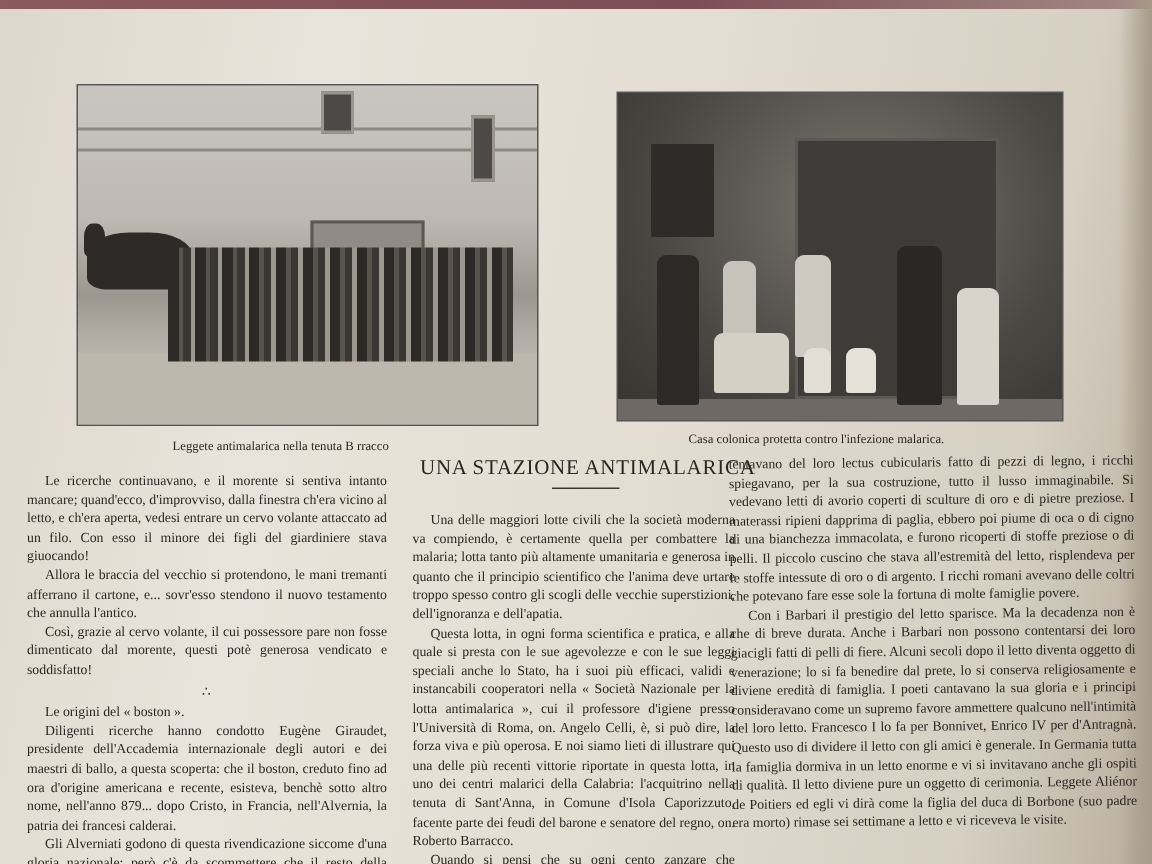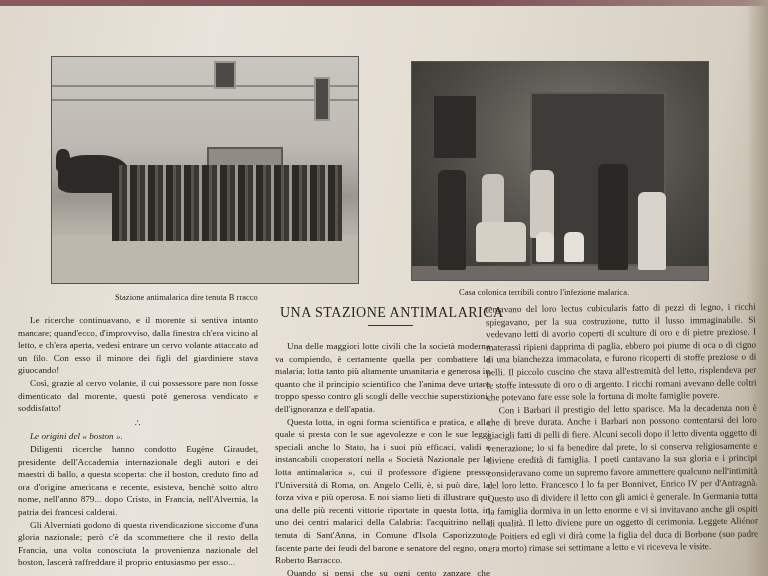--- a/index.html
+++ b/index.html
@@ -59,60 +59,61 @@
   .col-mid { left: 275px; top: 340px; width: 215px; }
   .col-right { left: 487px; top: 302px; width: 270px; transform: rotate(-0.6deg); }
   .article-title {
     position: absolute; left: 280px; top: 305px; width: 200px;
     font-size: 14px; letter-spacing: 0.5px; color: #2a2520; white-space: nowrap;
   }
   .title-rule {
     position: absolute; left: 368px; top: 325px; width: 45px; height: 1px; background: #3c3630;
   }
   .asterism { text-align: center; font-size: 9px; letter-spacing: 1px; margin: 2px 0 1px 0; }
-  .italic { font-style: italic; }
+  .italic { }
 </style>
 </head>
 <body>
 
 <div class="top-strip"></div>
 <div class="right-edge"></div>
 
 <div class="page-number">— 693 —</div>
 
 <div class="photo photo-left">
   <div class="pl-building-line" style="top:28px;width:100%;"></div>
   <div class="pl-building-line" style="top:42px;width:100%;"></div>
   <div class="pl-window" style="left:162px;top:4px;width:18px;height:24px;"></div>
   <div class="pl-window" style="left:262px;top:20px;width:12px;height:40px;"></div>
   <div class="pl-window-big" style="left:155px;top:90px;width:72px;height:40px;"></div>
   <div class="pl-ground"></div>
   <div class="pl-horse" style="left:6px;top:98px;width:70px;height:38px;"></div>
   <div class="pl-horse" style="left:4px;top:92px;width:14px;height:22px;"></div>
   <div class="pl-crowd" style="left:60px;top:108px;width:230px;height:76px;"></div>
 </div>
-<div class="caption caption-left">Stazione antimalarica dire tenuta B rracco</div>
+<div class="caption caption-left">Leggete antimalarica nella tenuta B rracco</div>
 
 <div class="photo photo-right">
   <div class="pr-window" style="left:22px;top:34px;width:42px;height:62px;"></div>
   <div class="pr-door" style="left:118px;top:30px;width:132px;height:170px;"></div>
   <div class="pr-ground"></div>
   <div class="pr-person" style="left:26px;top:108px;width:28px;height:100px;background:#2c2a27;"></div>
   <div class="pr-person" style="left:70px;top:112px;width:22px;height:50px;background:#c8c3ba;"></div>
   <div class="pr-person" style="left:64px;top:160px;width:50px;height:40px;background:#d5d0c6;"></div>
   <div class="pr-person" style="left:118px;top:108px;width:24px;height:68px;background:#cfcac1;"></div>
   <div class="pr-person" style="left:124px;top:170px;width:18px;height:30px;background:#e2ded6;"></div>
   <div class="pr-person" style="left:152px;top:170px;width:20px;height:30px;background:#e5e1d9;"></div>
   <div class="pr-person" style="left:186px;top:102px;width:30px;height:106px;background:#2a2825;"></div>
   <div class="pr-person" style="left:226px;top:130px;width:28px;height:78px;background:#d9d4cb;"></div>
 </div>
-<div class="caption caption-right">Casa colonica terribili contro l'infezione malarica.</div>
+<div class="caption caption-right">Casa colonica protetta contro l'infezione malarica.</div>
 
 <div class="col col-left">
   <p>Le ricerche continuavano, e il morente si sentiva intanto mancare; quand'ecco, d'improvviso, dalla finestra ch'era vicino al letto, e ch'era aperta, vedesi entrare un cervo volante attaccato ad un filo. Con esso il minore dei figli del giardiniere stava giuocando!</p>
+  <p>Allora le braccia del vecchio si protendono, le mani tremanti afferrano il cartone, e... sovr'esso stendono il nuovo testamento che annulla l'antico.</p>
   <p>Così, grazie al cervo volante, il cui possessore pare non fosse dimenticato dal morente, questi potè generosa vendicato e soddisfatto!</p>
   <div class="asterism">∴</div>
   <p class="italic">Le origini del « boston ».</p>
   <p>Diligenti ricerche hanno condotto Eugène Giraudet, presidente dell'Accademia internazionale degli autori e dei maestri di ballo, a questa scoperta: che il boston, creduto fino ad ora d'origine americana e recente, esisteva, benchè sotto altro nome, nell'anno 879... dopo Cristo, in Francia, nell'Alvernia, la patria dei francesi calderai.</p>
   <p>Gli Alverniati godono di questa rivendicazione siccome d'una gloria nazionale; però c'è da scommettere che il resto della Francia, una volta conosciuta la provenienza nazionale del boston, lascerà raffreddare il proprio entusiasmo per esso...</p>
 </div>
 
 <div class="article-title">UNA STAZIONE ANTIMALARICA</div>
 <div class="title-rule"></div>
 

